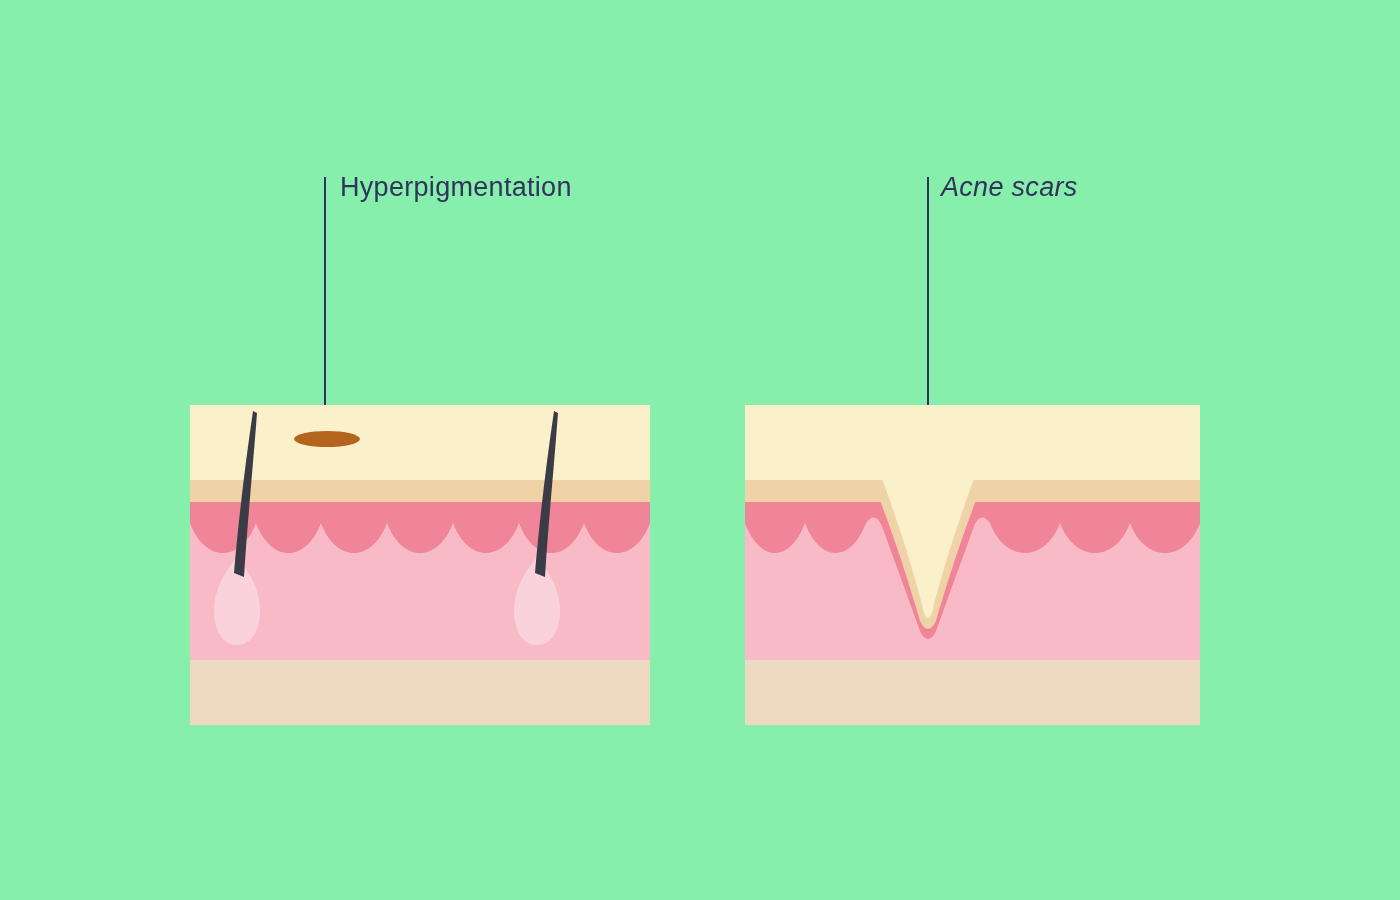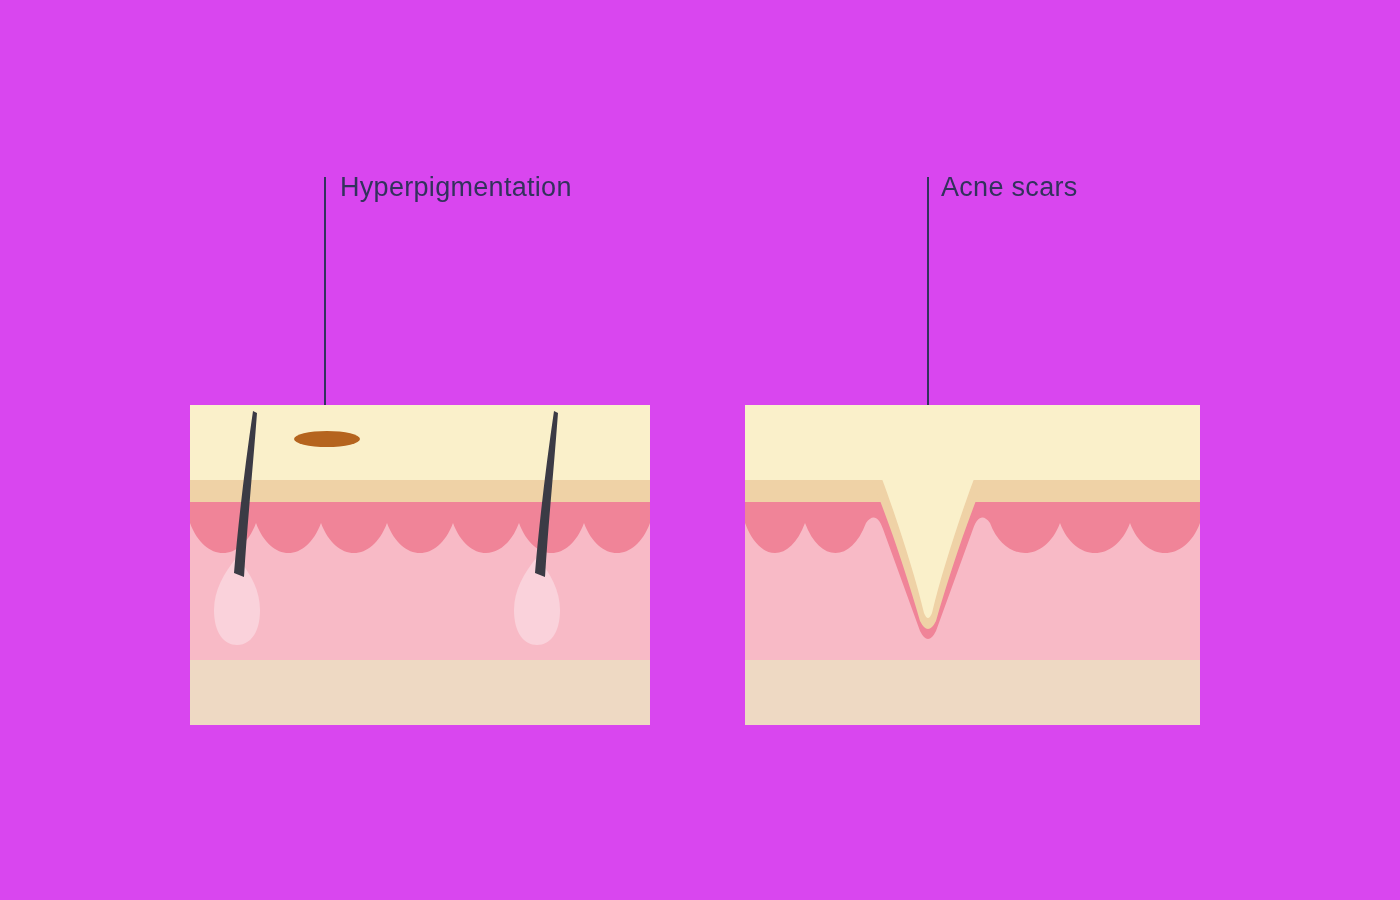--- a/index.html
+++ b/index.html
@@ -1,32 +1,32 @@
 <!DOCTYPE html>
 <html><head>
 <meta charset="utf-8">
 <style>
   html,body{margin:0;padding:0;background:#ffffff;}
   .canvas{
     position:relative;
     width:1400px;height:900px;
-    background:#d946ef;
+    background:#86efac;
     overflow:hidden;
     font-family:"Liberation Sans", sans-serif;
   }
   .panel-label{
     position:absolute;
     color:#32325c;
     font-size:27px;
     font-weight:500;
     letter-spacing:0.3px;
     white-space:nowrap;
   }
   .label-left{left:340px;top:172px;}
-  .label-right{left:941px;top:172px;}
+  .label-right{left:941px;top:172px;font-style:italic;}
   .pointer{
     position:absolute;
     width:2px;
     background:#32325c;
   }
   .pointer-left{left:324px;top:177px;height:260px;}
   .pointer-right{left:927px;top:177px;height:363px;}
   .skin{position:absolute;top:405px;}
   .skin-left{left:190px;}
   .skin-right{left:745px;}

